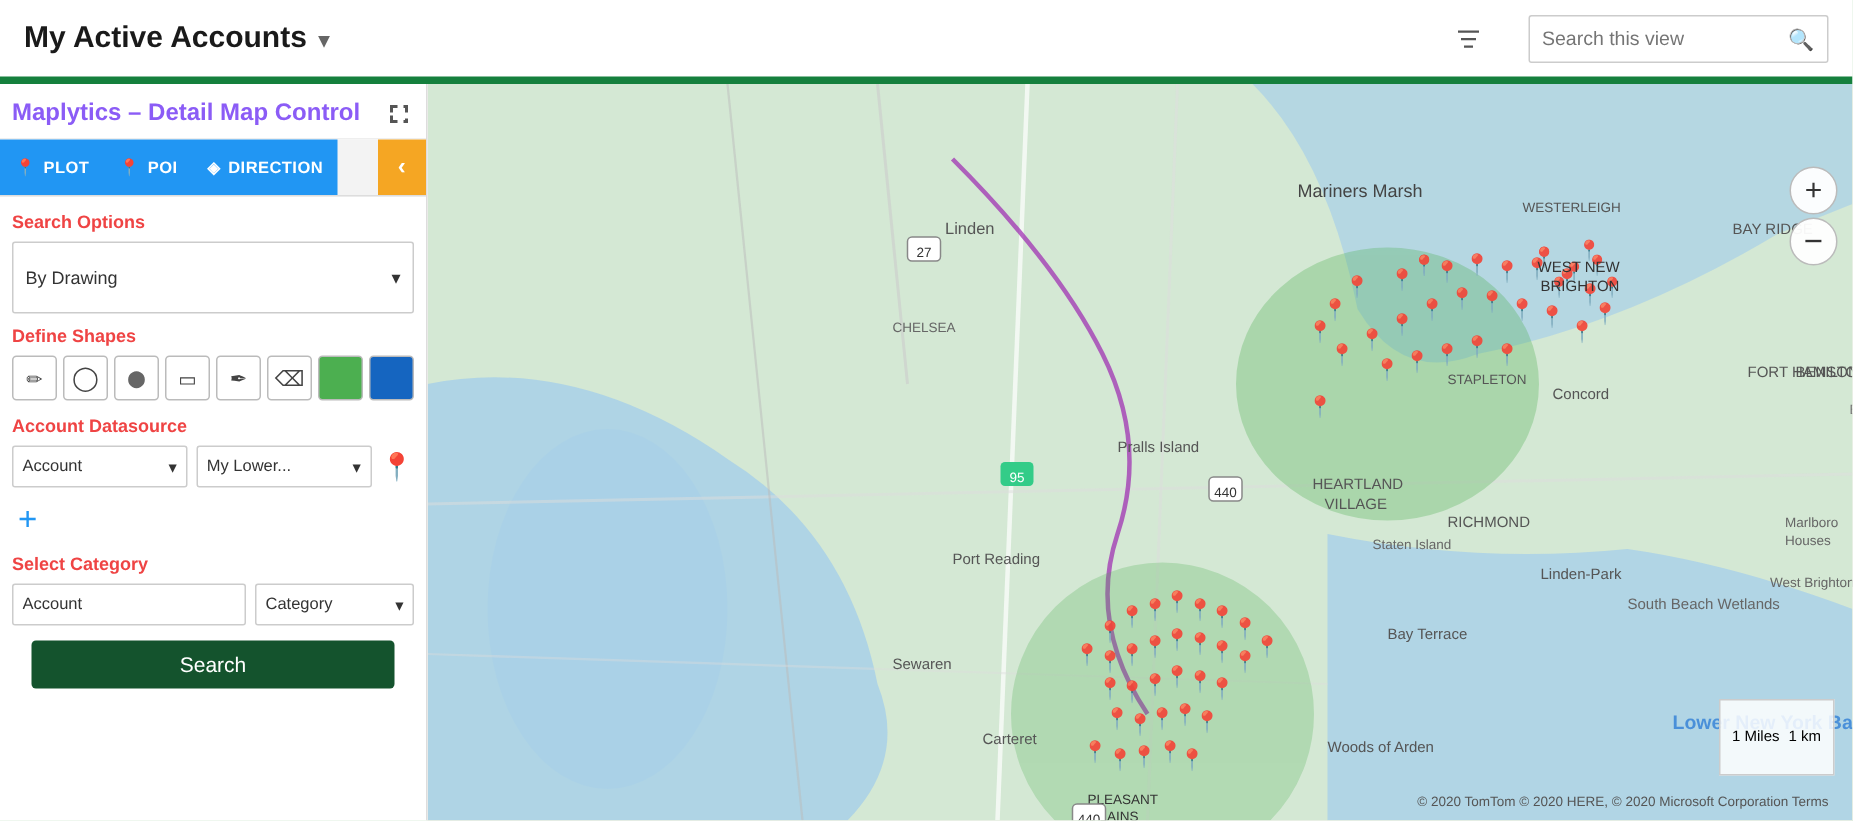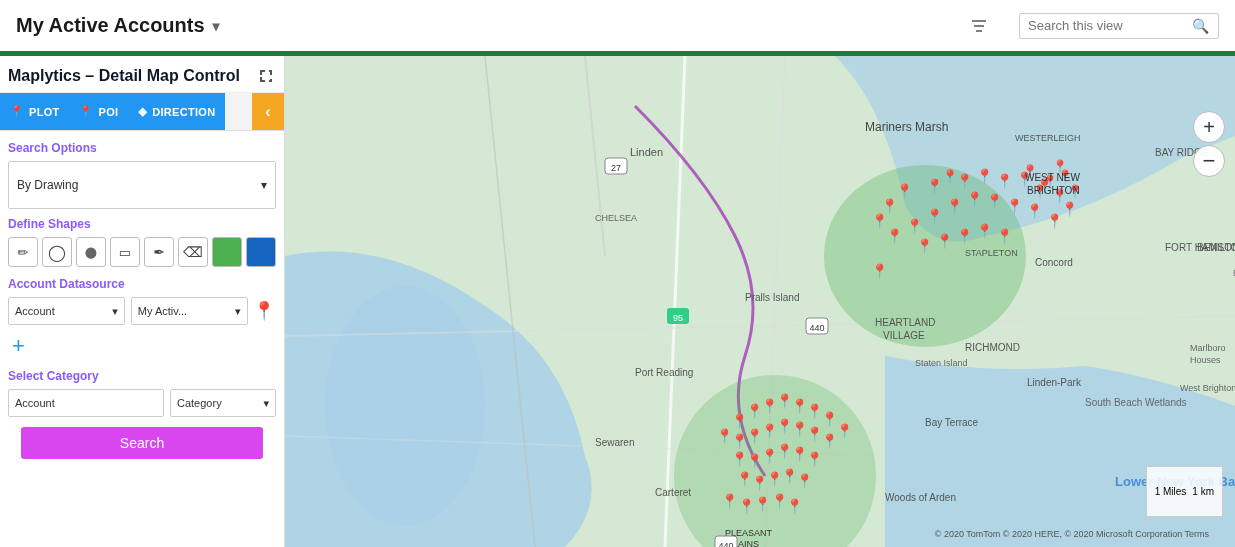--- a/index.html
+++ b/index.html
@@ -24,21 +24,20 @@
       align-items: center;
       gap: 8px;
     }
     .header-title .chevron {
       font-size: 14px;
       color: #666;
     }
     .header-right {
       margin-left: auto;
       display: flex;
-      align-items: center;
       gap: 24px;
     }
     .filter-icon {
       width: 32px;
       height: 32px;
       display: flex;
       align-items: center;
       justify-content: center;
       cursor: pointer;
       color: #666;
@@ -75,21 +74,21 @@
       border-right: 1px solid #ddd;
       display: flex;
       flex-direction: column;
       z-index: 50;
       position: relative;
     }
 
     .panel-subtitle {
       font-size: 16px;
       font-weight: 600;
-      color: #0f172a;
+      color: #8b5cf6;
       padding: 10px 8px 6px 8px;
       border-bottom: 1px solid #eee;
       display: flex;
       align-items: center;
       justify-content: space-between;
     }
     .expand-icon {
       width: 20px;
       height: 20px;
       display: flex;
@@ -127,21 +126,21 @@
 
     
     .panel-content {
       padding: 10px 8px;
       flex: 1;
       overflow-y: auto;
     }
     .section-label {
       font-size: 12px;
       font-weight: 600;
-      color: #8b5cf6;
+      color: #ef4444;
       margin-bottom: 6px;
       margin-top: 8px;
     }
     .section-label:first-child { margin-top: 0; }
 
     .dropdown-select {
       width: 100%;
       border: 1px solid #ccc;
       border-radius: 2px;
       padding: 23px 8px;
@@ -242,21 +241,21 @@
       display: flex;
       align-items: center;
       justify-content: space-between;
       cursor: pointer;
       height: 28px;
       flex: 1;
       gap: 12px;
     }
 
     .search-btn {
-      background: #d946ef;
+      background: #14532d;
       color: #fff;
       border: none;
       border-radius: 3px;
       padding: 8px 24px;
       font-size: 14px;
       font-weight: 500;
       cursor: pointer;
       display: block;
       margin: 8px auto 0 auto;
       width: 90%;
@@ -348,21 +347,21 @@
       border: 1px solid #ccc;
       padding: 19px 8px;
       font-size: 10px;
       display: flex;
       align-items: center;
       gap: 6px;
     }
     .map-attribution {
       position: absolute;
       bottom: 8px;
-      right: 26px;
+      right: 16px;
       font-size: 9px;
       color: #555;
     }
   </style>
 </head>
 <body>
 
 <div class="top-header">
   <div class="header-title">
     <span>My Active Accounts</span>
@@ -431,21 +430,21 @@
         <div class="color-swatch" style="background:#1565C0;"></div>
       </div>
 
       <div class="section-label">Account Datasource</div>
       <div class="datasource-row">
         <div class="ds-dropdown">
           <span>Account</span>
           <span>▾</span>
         </div>
         <div class="ds-dropdown">
-          <span>My Activ...</span>
+          <span>My Lower...</span>
           <span>▾</span>
         </div>
         <span class="ds-pin">📍</span>
       </div>
 
       <div class="add-btn">+</div>
 
       <div class="section-label">Select Category</div>
       <div class="category-row">
         <input type="text" class="cat-input" value="Account" placeholder="Account" style="">

